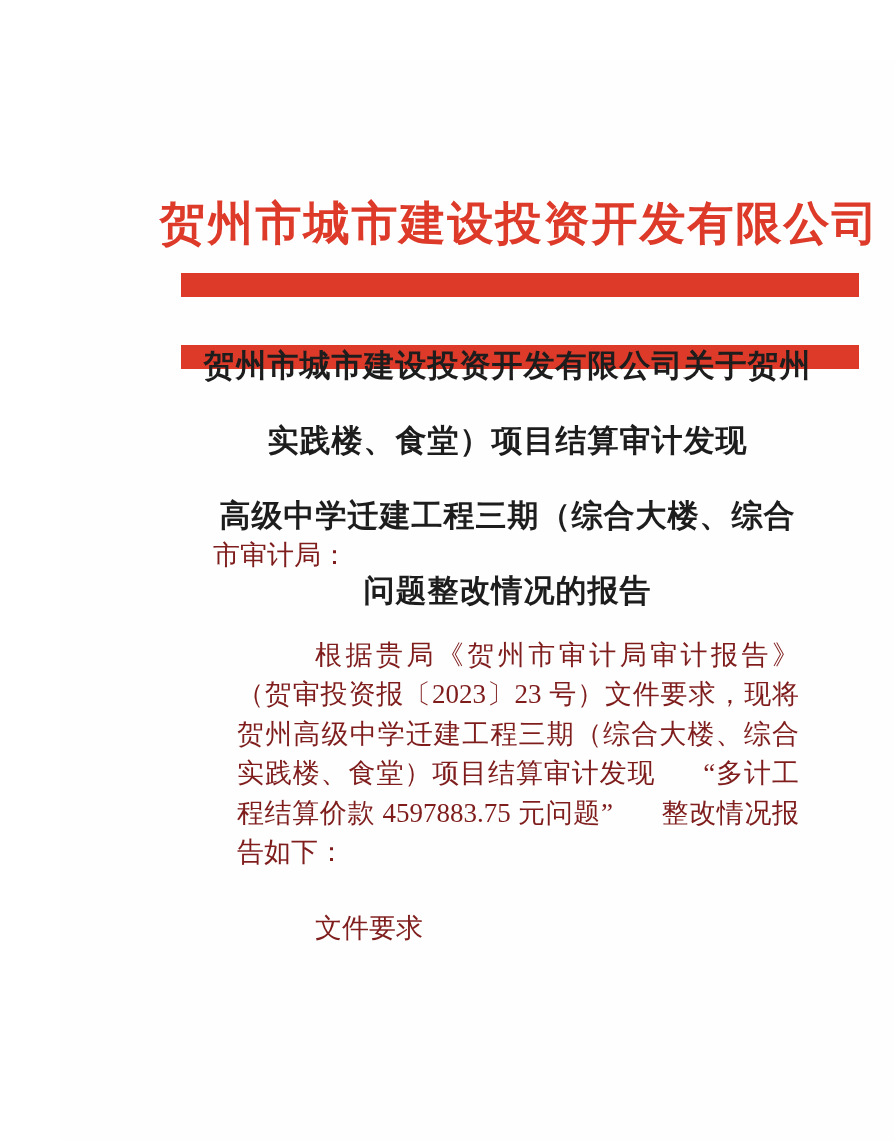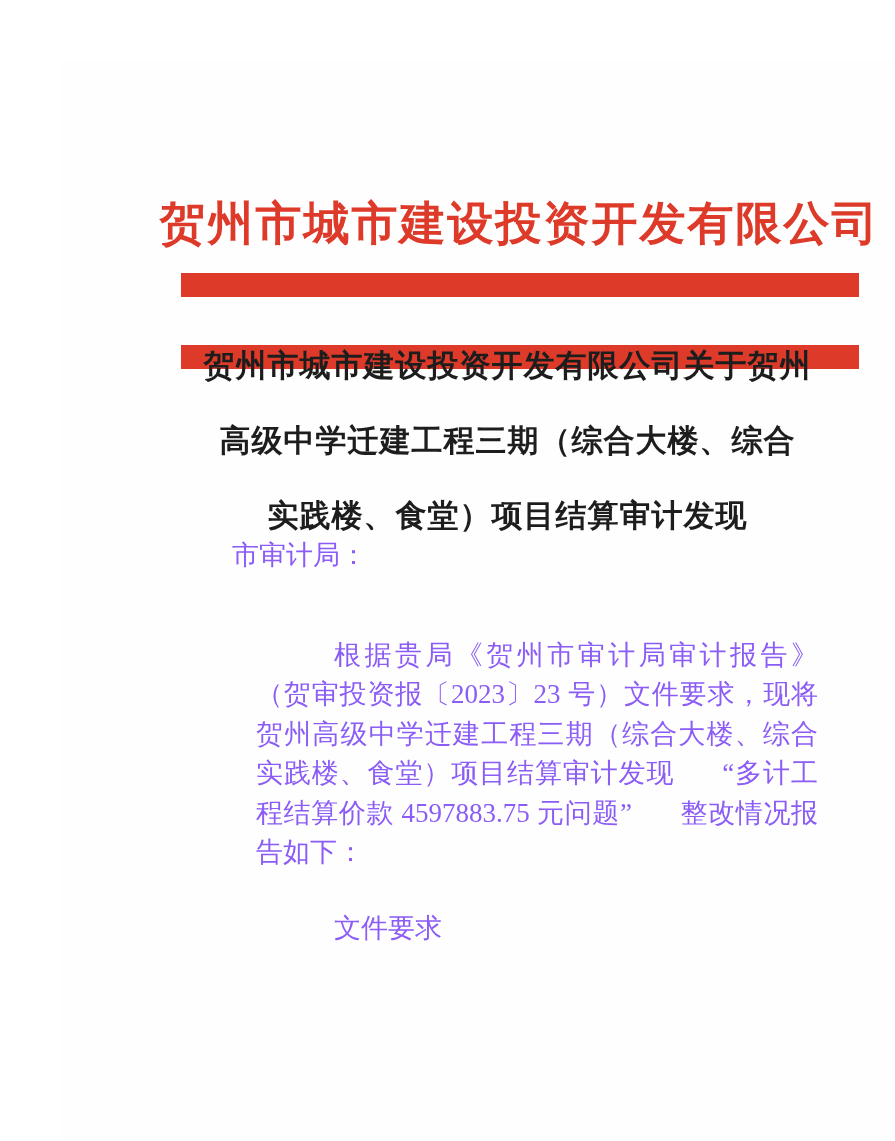--- a/index.html
+++ b/index.html
@@ -57,26 +57,26 @@
     font-size: 31px;
     line-height: 39px;
     color: #1d1d1d;
     letter-spacing: 1px;
   }
 
   
   .doc-body {
     position: absolute;
     top: 428px;
-    left: 124px;
+    left: 105px;
     width: 682px;
     font-size: 27px;
     line-height: 39.5px;
     text-align: justify;
-    color: #8b5cf6;
+    color: #7f1d1d;
   }
   .salutation { text-indent: 0; }
   .para { text-indent: 2em; }
   .seg.bold { font-weight: normal; }
 
   
   .footer-rule {
     position: absolute;
     top: 1072px;
     left: 82px;
@@ -94,22 +94,23 @@
   <div class="letterhead">贺州市城市建设投资开发有限公司</div>
 
   <div class="header-rule">
     <div class="thick"></div>
     <div class="gap"></div>
     <div class="thin"></div>
   </div>
 
   <div class="doc-title">
     <div>贺州市城市建设投资开发有限公司关于贺州</div>
+    <div>实践楼、食堂）项目结算审计发现</div>
     <div>高级中学迁建工程三期（综合大楼、综合</div>
-    <div>实践楼、食堂）项目结算审计发现</div>
+    <div>问题整改情况的报告</div>
   </div>
 
   <div class="doc-body">
     <p class="salutation">市审计局：</p>
     <div>
         <p class="para"><span class="seg">根据贵局《贺州市审计局审计报告》（贺审投资报〔2023〕23 号）文件要求，现将贺州高级中学迁建工程三期（综合大楼、综合实践楼、食堂）项目结算审计发现</span><span class="seg bold">“多计工程结算价款 4597883.75 元问题”</span><span class="seg">整改情况报告如下：</span></p>
         <p class="para"><span class="seg">文件要求</span></p>
       </div>
   </div>
 

